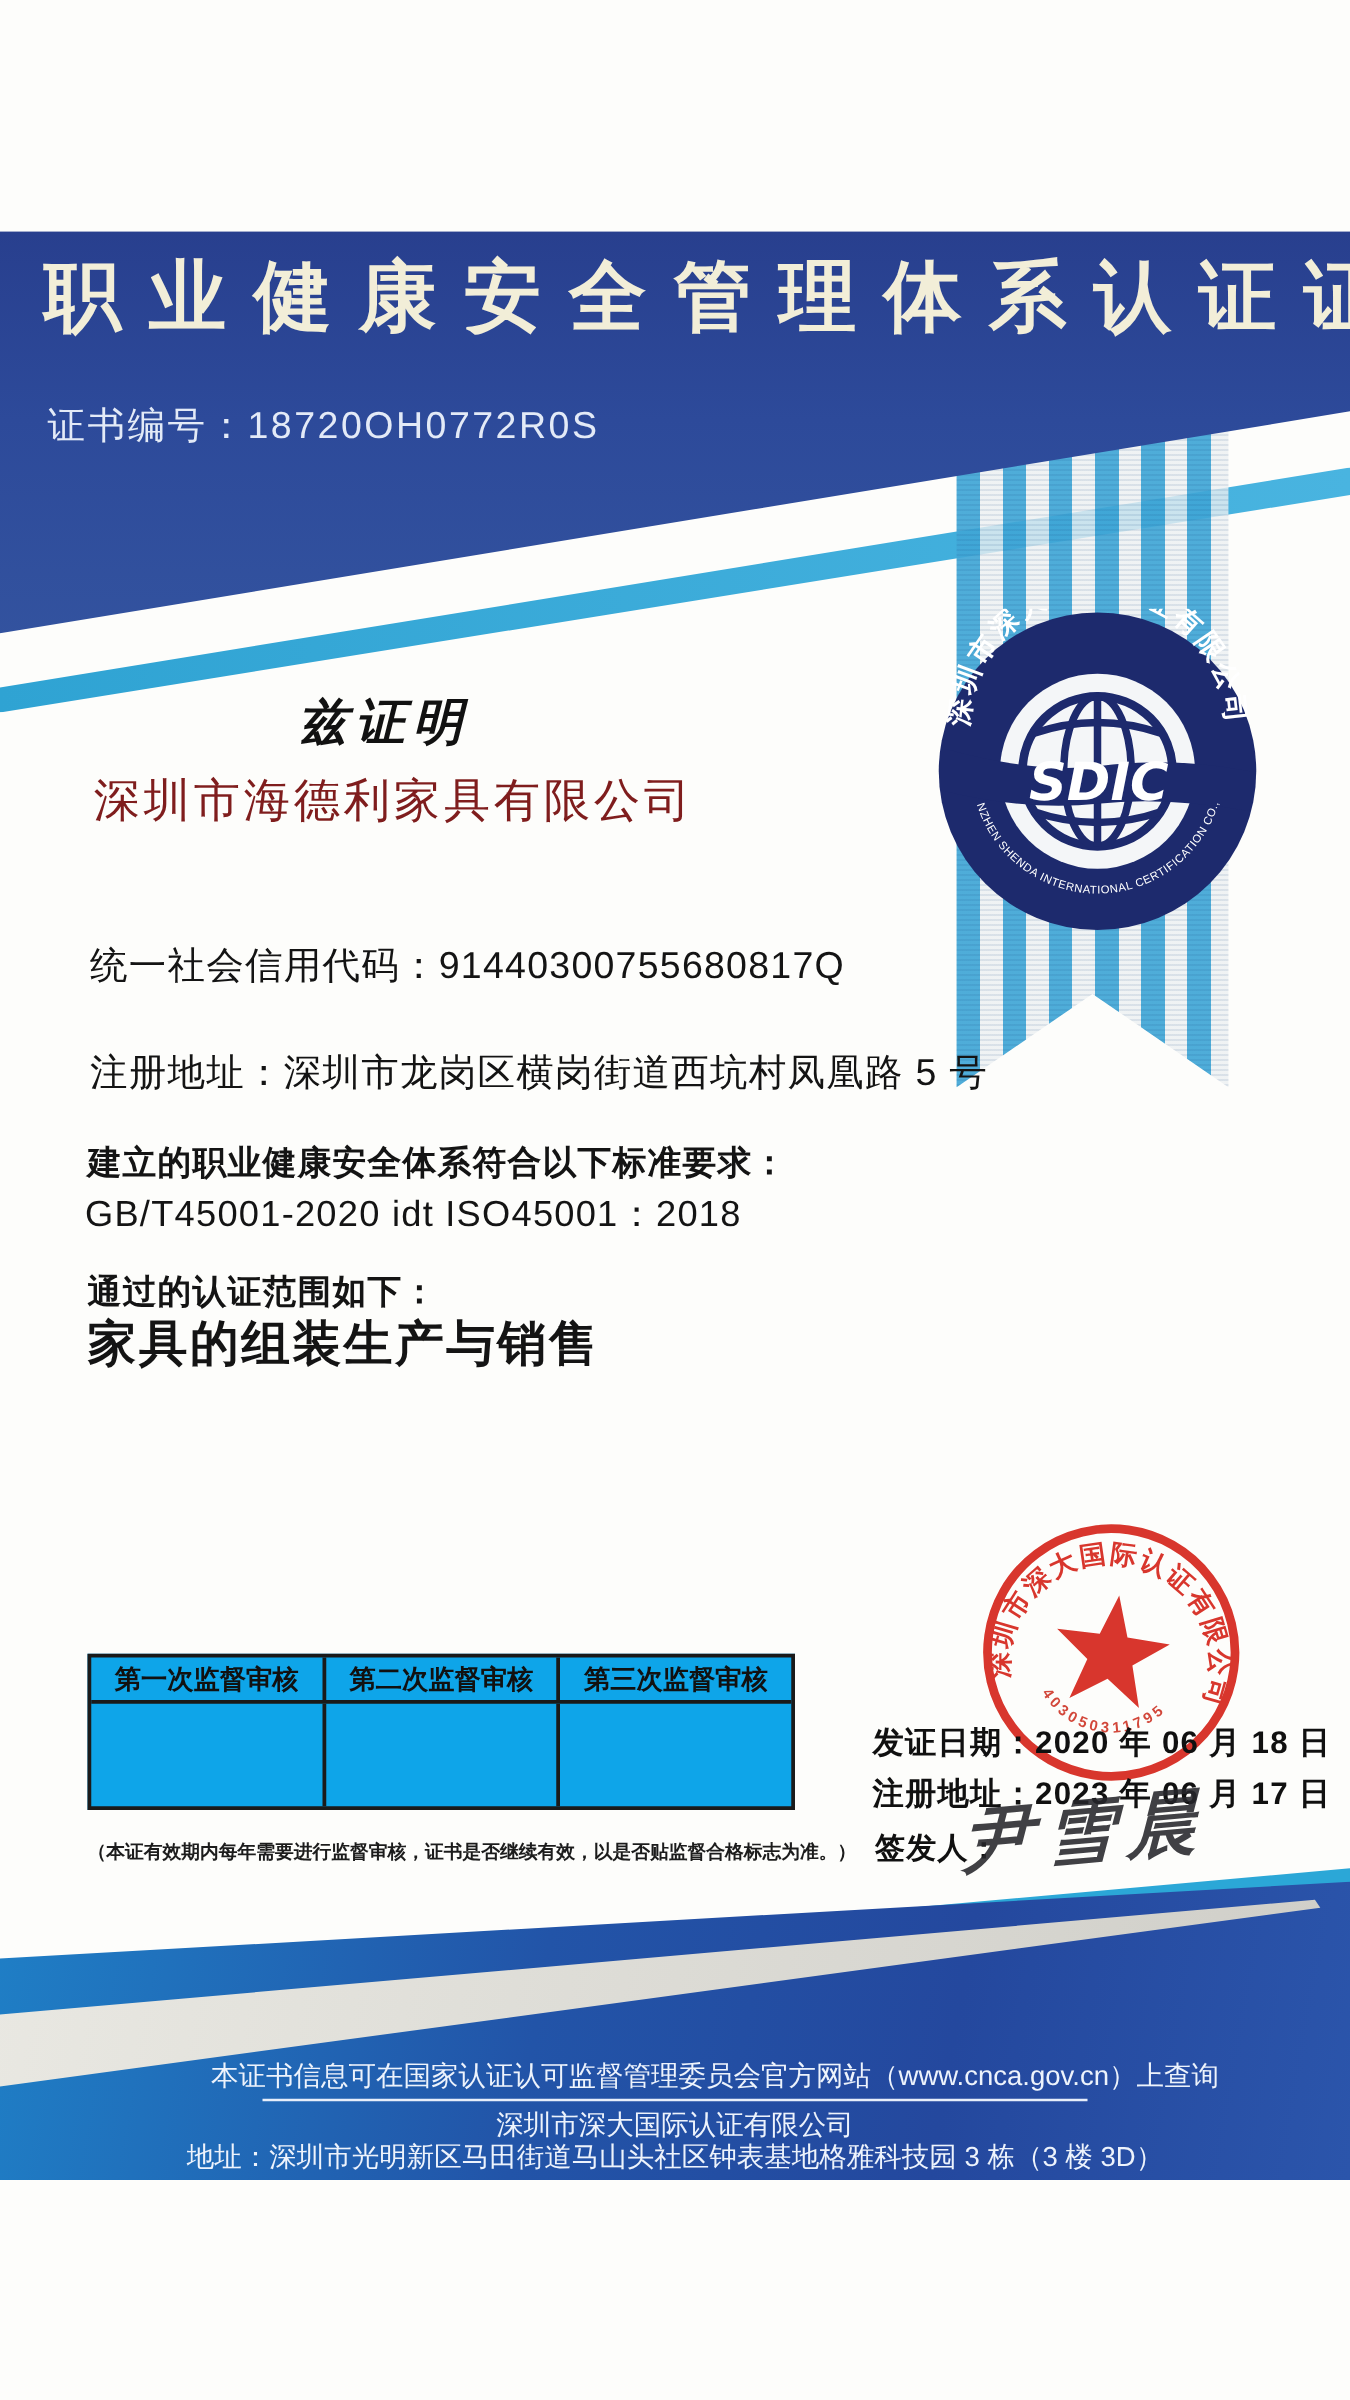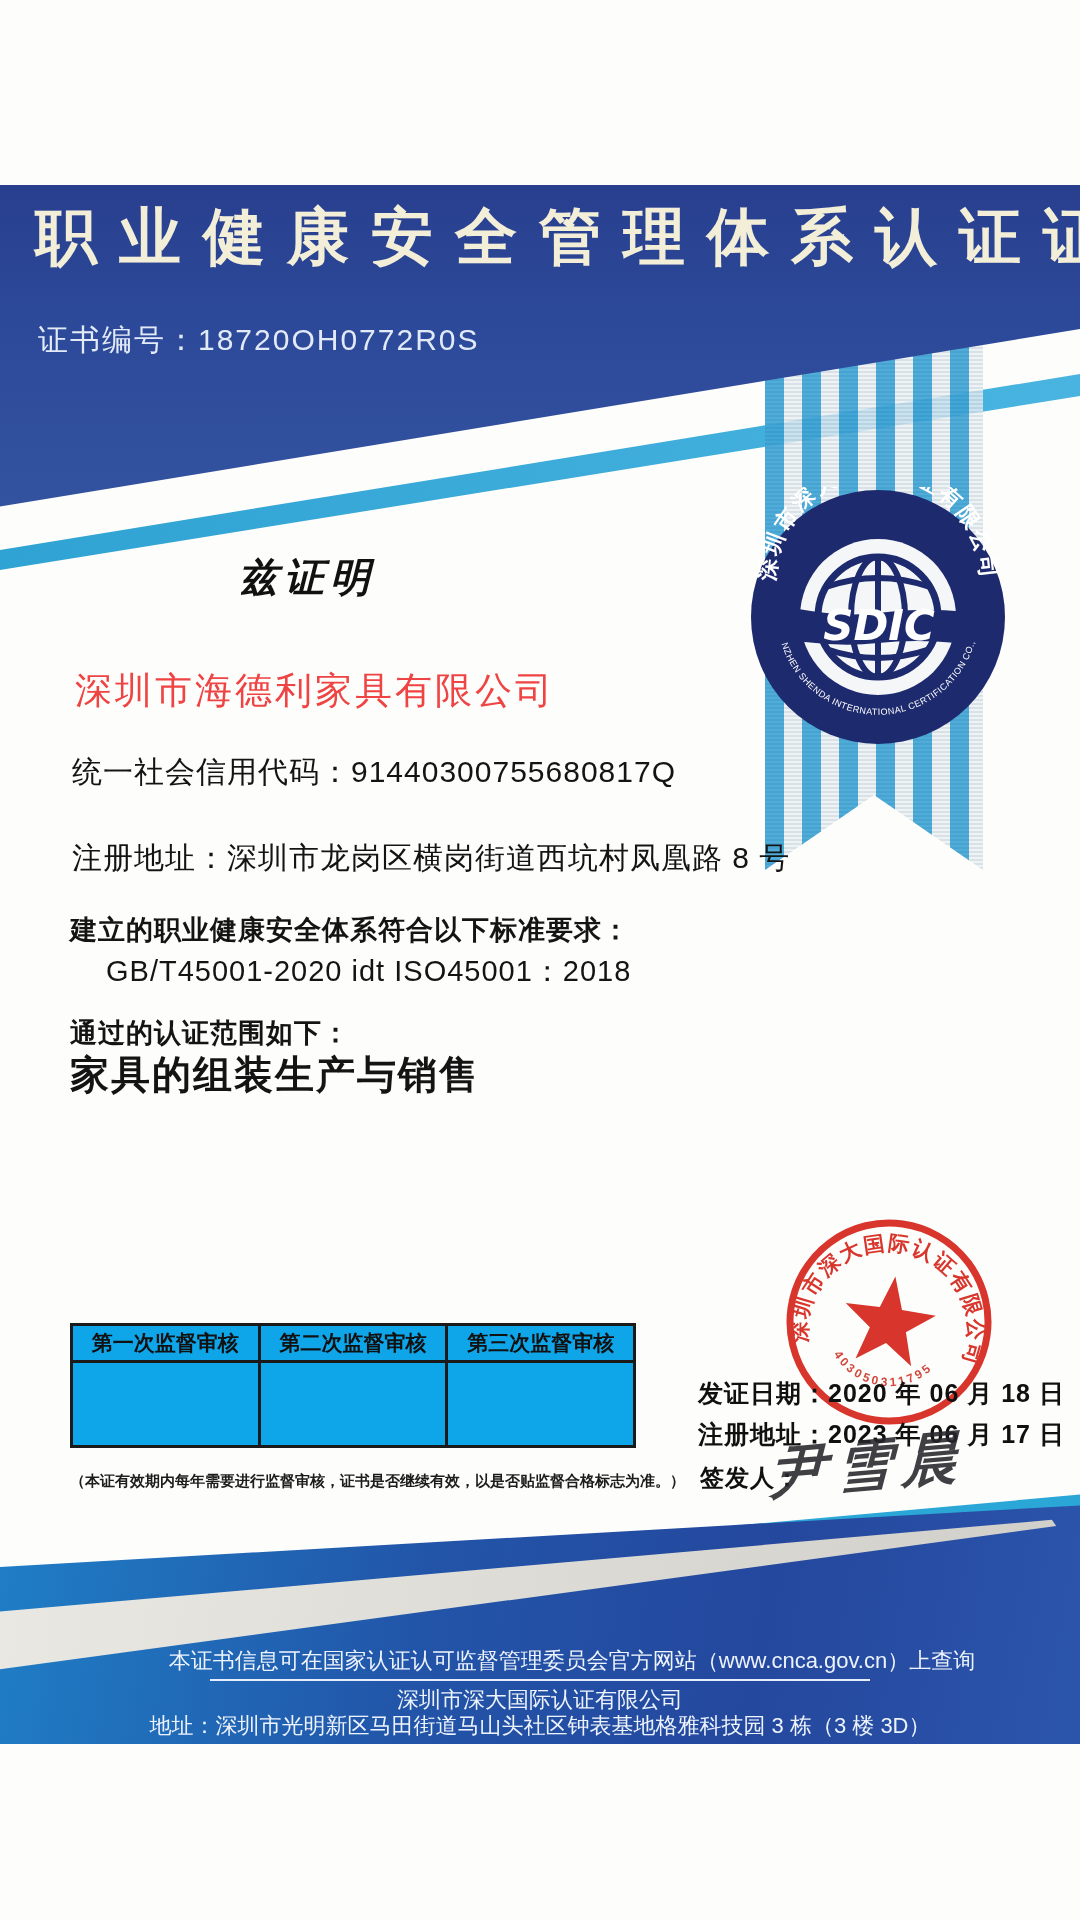--- a/index.html
+++ b/index.html
@@ -39,26 +39,26 @@
     background:
       repeating-linear-gradient(180deg,rgba(20,70,130,0.10) 0 2px,rgba(0,0,0,0) 2px 4px),
       repeating-linear-gradient(90deg,rgba(64,166,214,0.92) 0 19px,rgba(236,240,242,0.80) 19px 37px);
     clip-path:polygon(0 0,100% 0,100% 100%,50% 86%,0 100%);
   }
   .seal-svg{left:748px;top:487px;z-index:4;}
   .stamp-svg{left:779px;top:1212px;z-index:6;transform:rotate(8deg);opacity:.93;}
 
   
   .statement{left:238px;top:550px;z-index:5;font-size:40px;font-weight:bold;letter-spacing:6px;color:#111;font-style:italic;}
-  .company{left:75px;top:666px;z-index:5;font-size:37px;letter-spacing:3px;color:#ef4444;}
+  .company{left:75px;top:616px;z-index:5;font-size:37px;letter-spacing:3px;color:#7f1d1d;}
   .info-line{z-index:5;font-size:30px;letter-spacing:1px;color:#141414;white-space:nowrap;}
   .credit{left:72px;top:752px;}
   .address{left:72px;top:838px;}
   .std-intro{left:70px;top:912px;font-weight:bold;font-size:27px;}
-  .std{left:68px;top:952px;font-size:29px;margin-left:38px;}
+  .std{left:68px;top:952px;font-size:29px;}
   .scope-intro{left:70px;top:1015px;font-weight:bold;font-size:27px;}
   .scope{left:70px;top:1048px;font-weight:bold;font-size:39px;letter-spacing:2px;}
 
   
   .audit-table{
     left:70px;top:1323px;width:560px;height:119px;z-index:5;
     border:3px solid #1a1a1a;display:flex;flex-direction:column;background:#0ea5e9;
   }
   .audit-head{display:flex;height:34px;border-bottom:3px solid #1a1a1a;}
   .audit-head .cell{
@@ -143,21 +143,21 @@
       <textPath href="#sealTopArc" startOffset="50%" text-anchor="middle">深圳市深大国际认证有限公司</textPath>
     </text>
     <text font-size="9" fill="#ffffff" letter-spacing="0.5" font-family="Liberation Sans, DejaVu Sans, sans-serif">
       <textPath href="#sealBottomArc" startOffset="50%" text-anchor="middle">SHENZHEN SHENDA INTERNATIONAL CERTIFICATION CO.,LTD</textPath>
     </text>
   </svg>
 
   <div class="abs statement">兹证明</div>
   <div class="abs company">深圳市海德利家具有限公司</div>
   <div class="abs info-line credit"><span>统一社会信用代码：</span><span>91440300755680817Q</span></div>
-  <div class="abs info-line address"><span>注册地址：</span><span>深圳市龙岗区横岗街道西坑村凤凰路 8 号</span></div>
+  <div class="abs info-line address"><span>注册地址：</span><span>深圳市龙岗区横岗街道西坑村凤凰路 5 号</span></div>
   <div class="abs info-line std-intro">建立的职业健康安全体系符合以下标准要求：</div>
   <div class="abs info-line std">GB/T45001-2020 idt ISO45001：2018</div>
   <div class="abs info-line scope-intro">通过的认证范围如下：</div>
   <div class="abs info-line scope">家具的组装生产与销售</div>
 
   <div class="abs audit-table">
     <div class="audit-head">
       <div class="cell">第一次监督审核</div>
       <div class="cell">第二次监督审核</div>
       <div class="cell">第三次监督审核</div>

